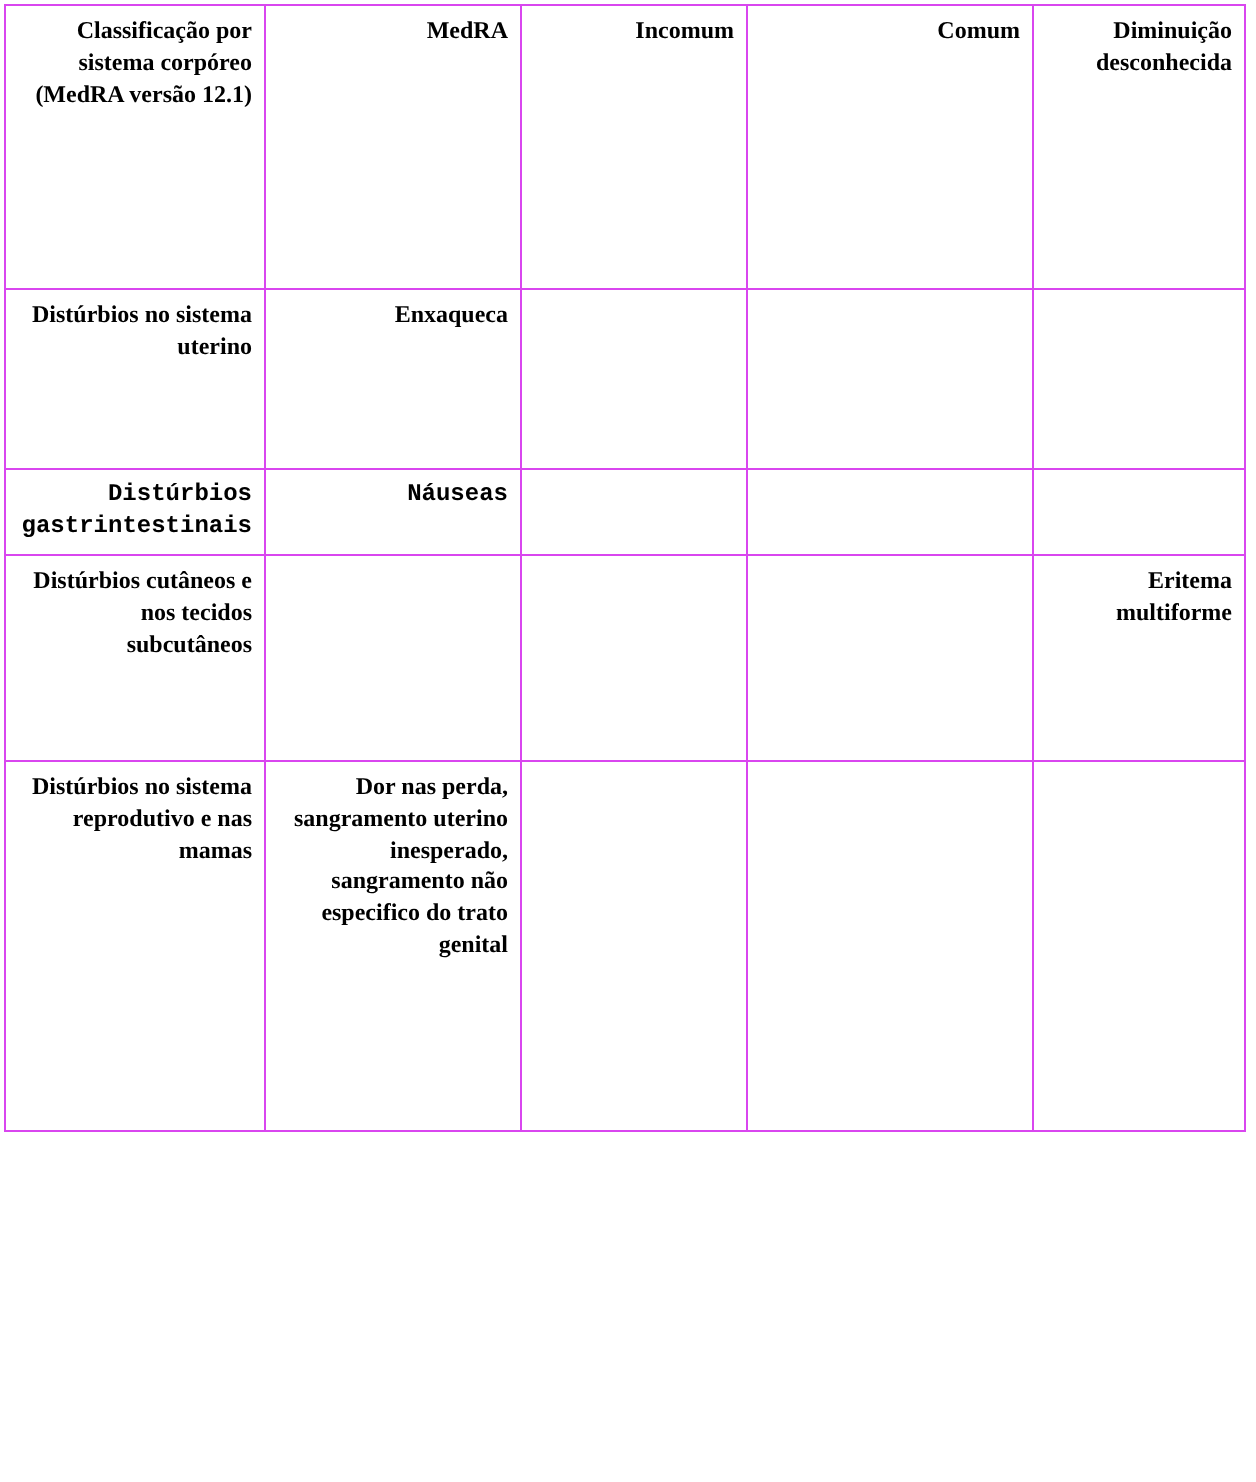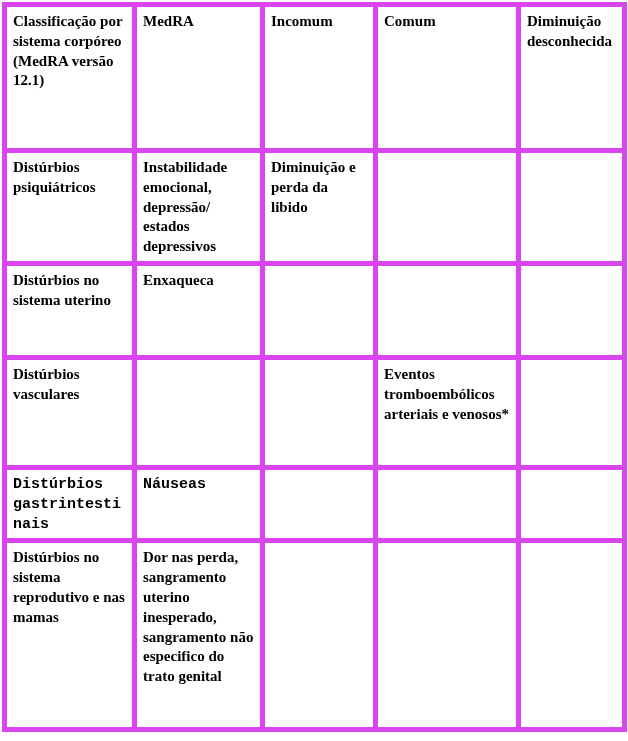--- a/index.html
+++ b/index.html
@@ -21,29 +21,30 @@
     box-sizing: border-box;
   }
   table.adr-table {
     border-collapse: collapse;
     table-layout: fixed;
     width: 620px;
     margin-left: 2px;
     margin-top: 2px;
   }
   table.adr-table td {
-    border: 5px solid #d946ef;
+    border: 1px solid #d946ef;
     vertical-align: top;
     padding: 5px 6px 4px 6px;
     font-family: "Liberation Serif", serif;
     font-weight: bold;
-    font-size: 15px;
+    font-size: 12px;
     line-height: 1.32;
     word-wrap: break-word;
     overflow-wrap: break-word;
+    text-align: right;
   }
   
   col.c0 { width: 130px; }
   col.c1 { width: 128px; }
   col.c2 { width: 113px; }
   col.c3 { width: 143px; }
   col.c4 { width: 106px; }
 
   
   tr.r-head td { height: 132px; }
@@ -87,92 +88,75 @@
           <span class="cell-text">Incomum</span>
         </td>
         <td>
           <span class="cell-text">Comum</span>
         </td>
         <td>
           <span class="cell-text">Diminuição desconhecida</span>
         </td>
       </tr>
 
-      <tr class="r-psy">
-        <td>
-          <span class="cell-text">Distúrbios psiquiátricos</span>
-        </td>
-        <td>
-          <span class="cell-text">Instabilidade emocional, depressão/ estados depressivos</span>
-        </td>
-        <td>
-          <span class="cell-text">Diminuição e perda da libido</span>
-        </td>
-        <td>
-          <span class="cell-text empty"></span>
-        </td>
-        <td>
-          <span class="cell-text empty"></span>
-        </td>
-      </tr>
 
       <tr class="r-nerv">
         <td>
           <span class="cell-text">Distúrbios no sistema uterino</span>
         </td>
         <td>
           <span class="cell-text">Enxaqueca</span>
         </td>
         <td>
           <span class="cell-text empty"></span>
         </td>
         <td>
           <span class="cell-text empty"></span>
         </td>
         <td>
           <span class="cell-text empty"></span>
         </td>
       </tr>
 
-      <tr class="r-vasc">
-        <td>
-          <span class="cell-text">Distúrbios vasculares</span>
-        </td>
-        <td>
-          <span class="cell-text empty"></span>
-        </td>
-        <td>
-          <span class="cell-text empty"></span>
-        </td>
-        <td>
-          <span class="cell-text">Eventos tromboembólicos arteriais e venosos*</span>
-        </td>
-        <td>
-          <span class="cell-text empty"></span>
-        </td>
-      </tr>
 
       <tr class="r-gastro">
         <td>
           <span class="cell-text">Distúrbios gastrintestinais</span>
         </td>
         <td>
           <span class="cell-text">Náuseas</span>
         </td>
         <td>
           <span class="cell-text empty"></span>
         </td>
         <td>
           <span class="cell-text empty"></span>
         </td>
         <td>
           <span class="cell-text empty"></span>
         </td>
       </tr>
 
+      <tr class="r-skin">
+        <td>
+          <span class="cell-text">Distúrbios cutâneos e nos tecidos subcutâneos</span>
+        </td>
+        <td>
+          <span class="cell-text empty"></span>
+        </td>
+        <td>
+          <span class="cell-text empty"></span>
+        </td>
+        <td>
+          <span class="cell-text empty"></span>
+        </td>
+        <td>
+          <span class="cell-text">Eritema multiforme</span>
+        </td>
+      </tr>
 
       <tr class="r-repro">
         <td>
           <span class="cell-text">Distúrbios no sistema reprodutivo e nas mamas</span>
         </td>
         <td>
           <span class="cell-text">Dor nas perda, sangramento uterino inesperado, sangramento não especifico do trato genital</span>
         </td>
         <td>
           <span class="cell-text empty"></span>

